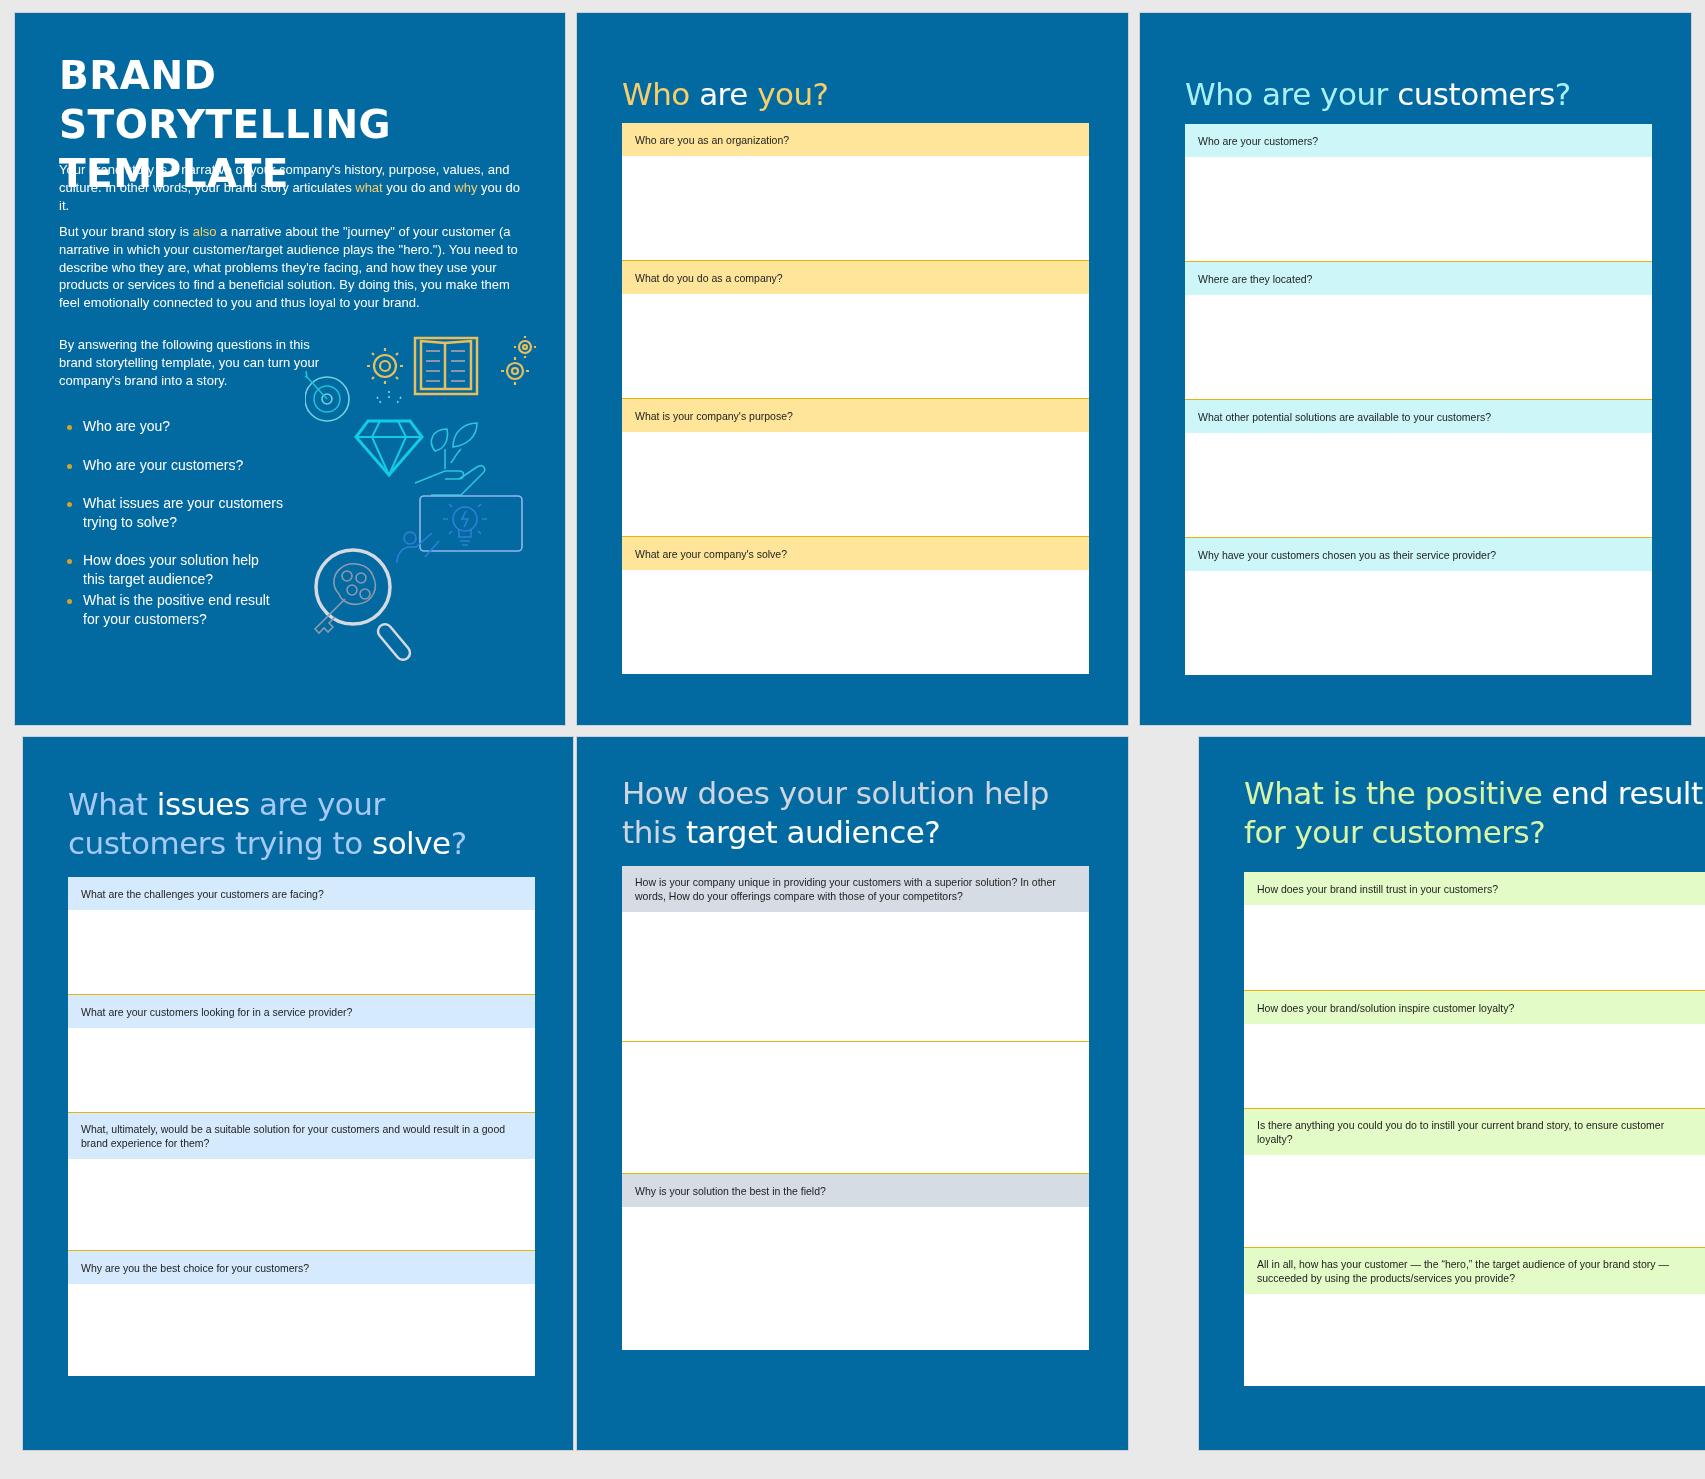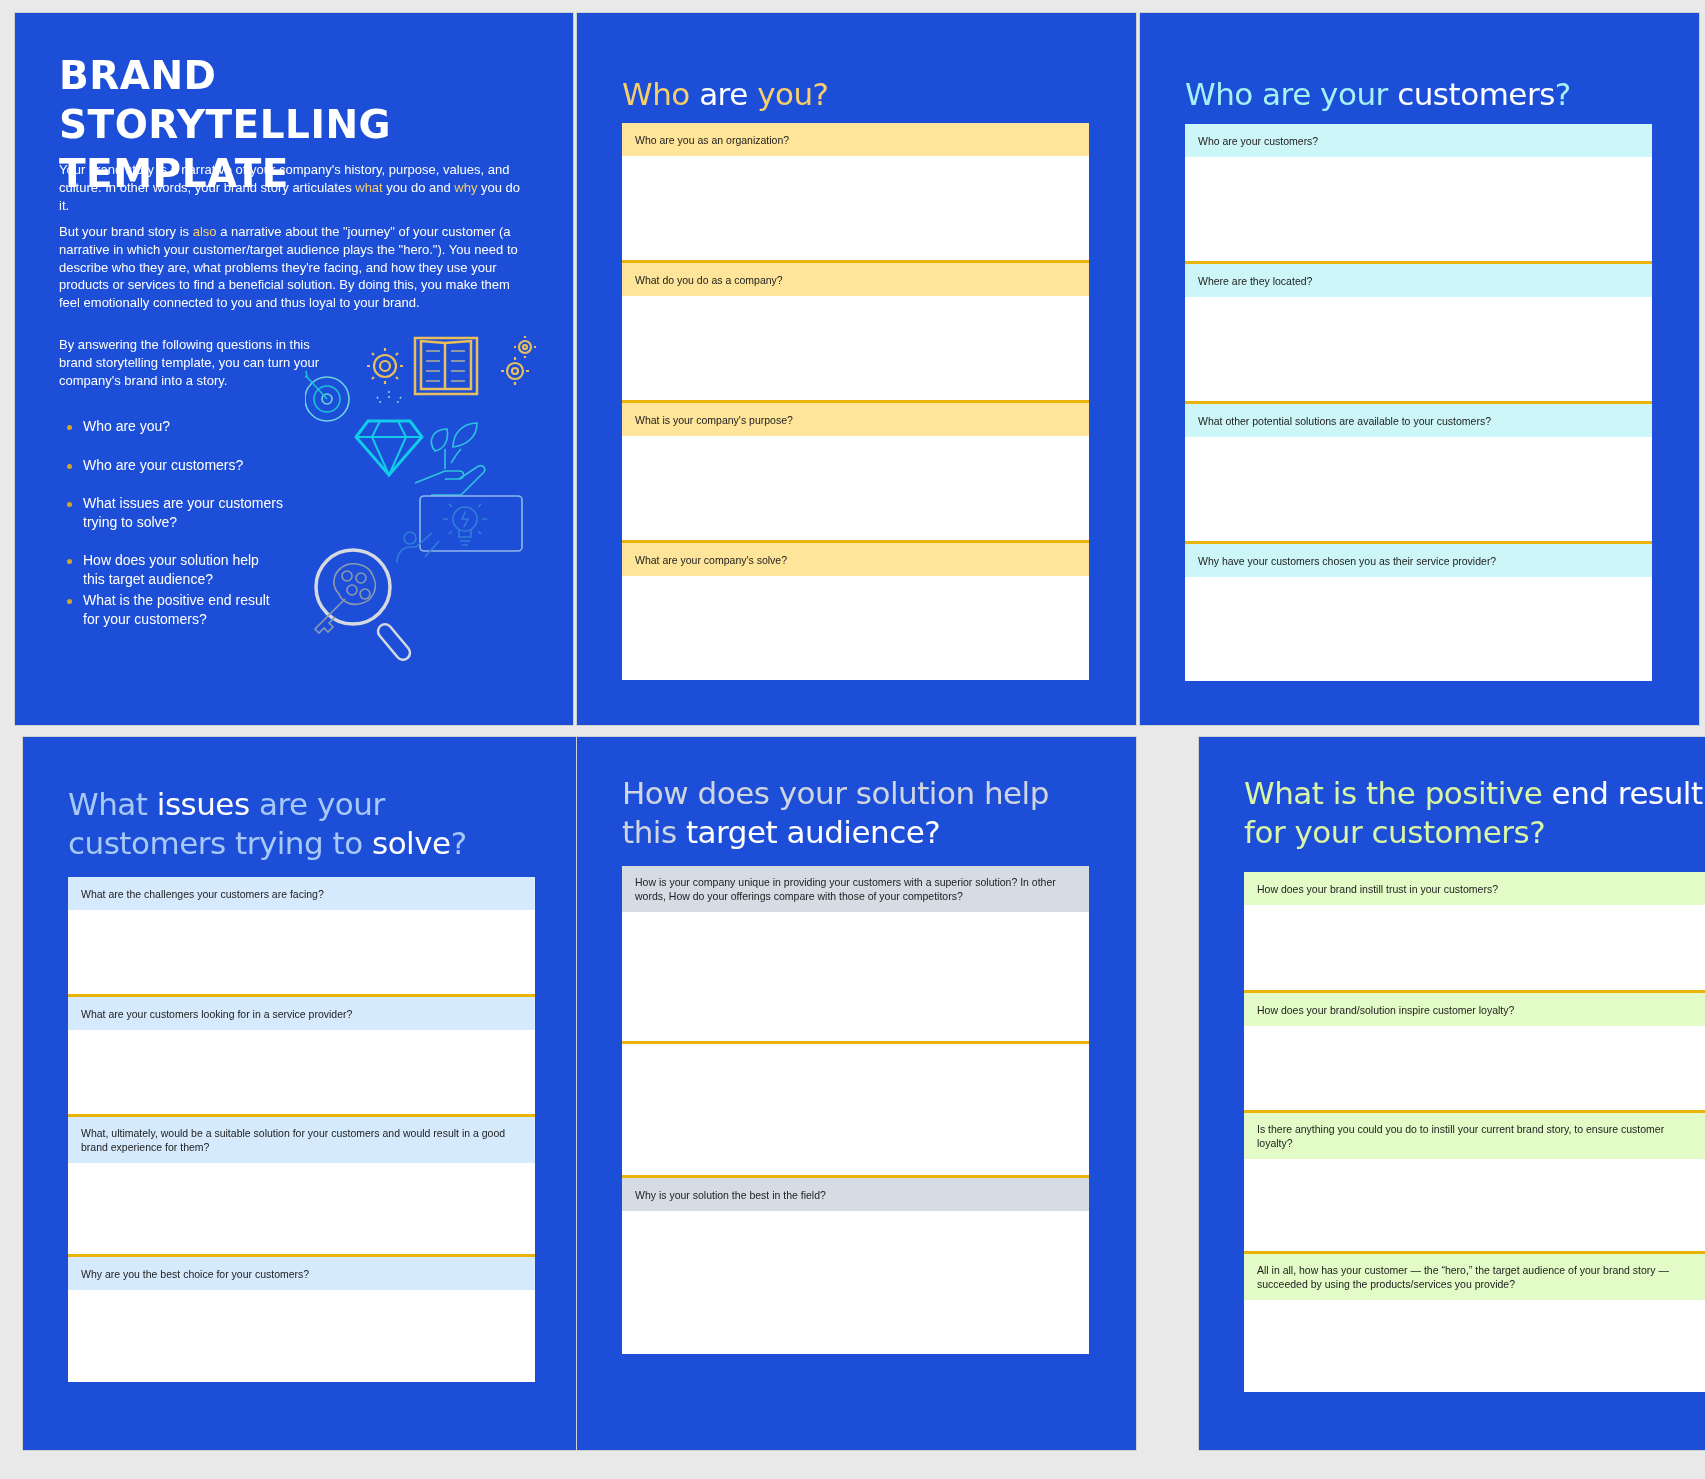--- a/index.html
+++ b/index.html
@@ -1,21 +1,21 @@
 <!DOCTYPE html>
 <html><head>
 <meta charset="utf-8">
 <style>
   html, body { margin:0; padding:0; }
   body {
     width:1705px; height:1479px; background:#e9e9e9; position:relative; overflow:hidden;
     font-family:"Liberation Sans", "DejaVu Sans", sans-serif;
   }
   .page {
-    position:absolute; background:#1d4ed8; box-shadow:0 0 0 1px #d0d0d0;padding-left:8px;
+    position:absolute; background:#0369a1; box-shadow:0 0 0 1px #d0d0d0;
   }
   .p1 { left:15px; top:13px; width:550px; height:712px; }
   .p2 { left:577px; top:13px; width:551px; height:712px; }
   .p3 { left:1140px; top:13px; width:551px; height:712px; }
   .p4 { left:15px; top:737px; width:550px; height:713px;margin-left:8px; }
   .p5 { left:577px; top:737px; width:551px; height:713px; }
   .p6 { left:1199px; top:737px; width:551px; height:713px; }
 
   
   .main-title {
@@ -32,21 +32,21 @@
   .bullets li { position:relative; padding-left:24px; color:#fff; font-size:14px; line-height:19px; }
   .bullets li::before { content:""; position:absolute; left:8px; top:8px; width:5px; height:5px; border-radius:50%; background:#d4a429; }
   .illus { position:absolute; left:290px; top:318px; width:240px; height:370px; }
 
   
   .q-title {
     position:absolute; left:45px; top:0; margin:0; font-weight:normal;
     font-family:"DejaVu Sans", sans-serif; font-size:31px; line-height:39px; letter-spacing:-0.5px;
   }
   .tbl { position:absolute; left:45px; width:467px; background:#fff; }
-  .row { position:relative; border-top:3px solid #eab308; box-sizing:border-box; }
+  .row { position:relative; border-top:1px solid #eab308; box-sizing:border-box; }
   .row:first-child { border-top:none; }
   .row-head {
     padding:0 13px; font-size:10.5px; line-height:14px; color:#222;
     display:flex; align-items:center; box-sizing:border-box;
   }
   .row-body { background:#fff; }
 </style>
 </head>
 <body>
 

